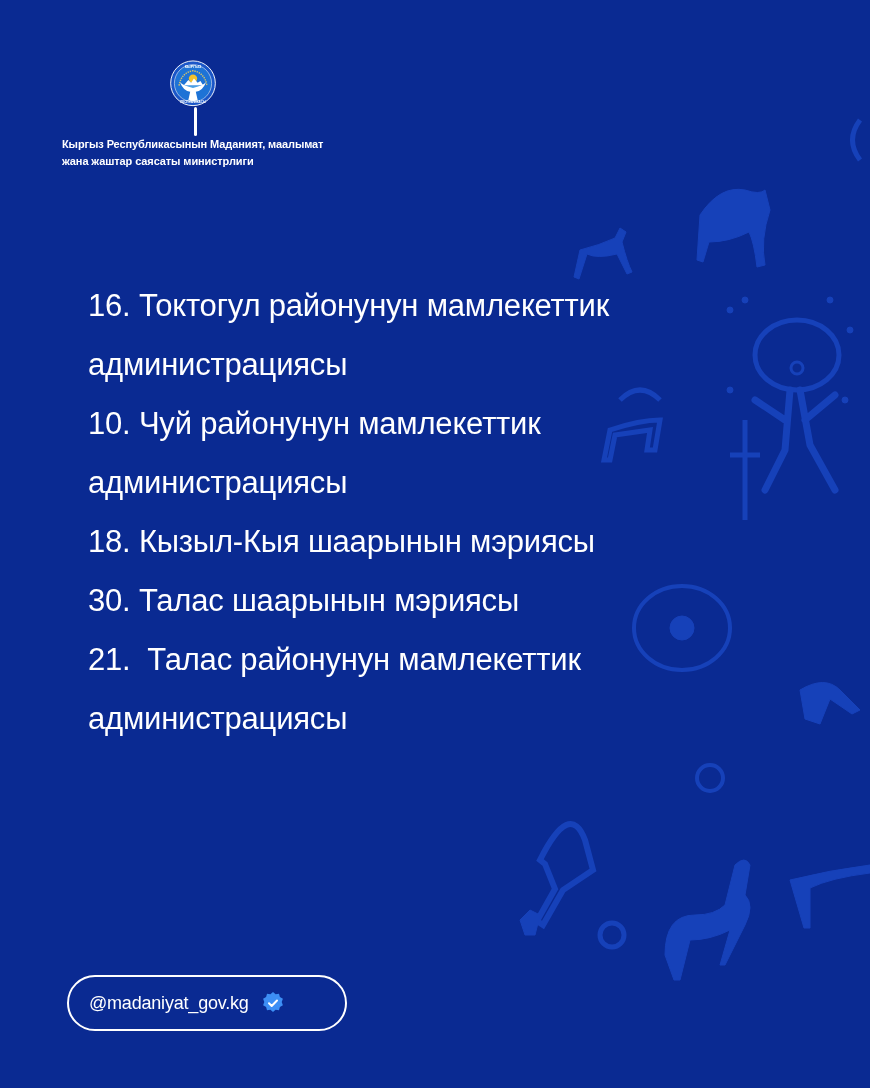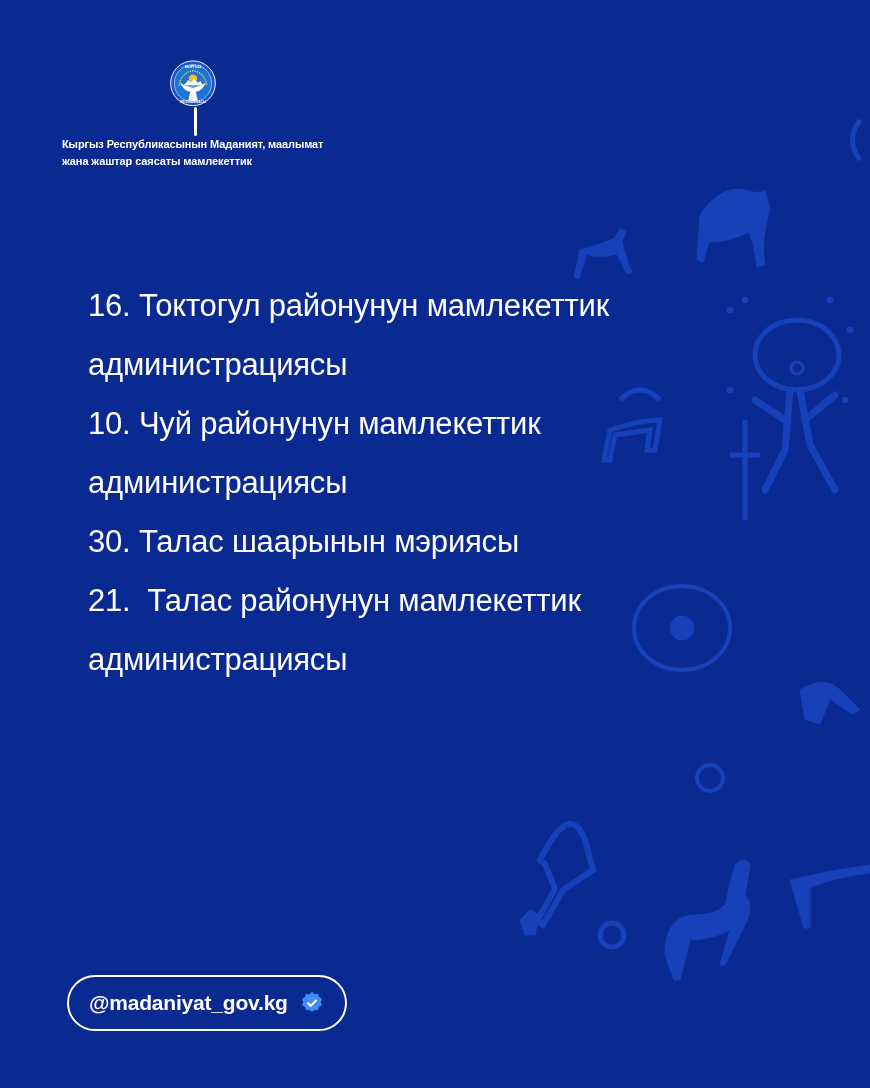--- a/index.html
+++ b/index.html
@@ -14,21 +14,21 @@
   .emblem { width:98px; height:98px; }
   .divider { width:3px; height:62px; background:#ffffff; margin-left:28px; margin-right:22px; border-radius:2px; }
   .ministry { font-size:11px; font-weight:bold; line-height:17px; letter-spacing:-0.1px; }
   .list { position:absolute; left:88px; top:276px; width:700px; }
   .list-line { font-size:31px; line-height:59px; white-space:pre; letter-spacing:-0.2px; }
   .handle {
     position:absolute; left:67px; top:975px; width:280px; height:56px;
     border:2.5px solid #ffffff; border-radius:30px; box-sizing:border-box;
     display:flex; align-items:center; padding-left:20px;
   }
-  .handle-text { font-size:21px; font-weight:bold; letter-spacing:-0.2px; }
+  .handle-text { font-size:18px; font-weight:normal; letter-spacing:-0.2px; }
   .verified { margin-left:12px; width:24px; height:24px; }
 </style>
 </head>
 <body>
 
 <svg class="bg-deco" viewBox="0 0 870 1088">
   <g fill="#1b49c6" stroke="#1b49c6" opacity="0.75">
 
     <path d="M700 215 q20 -30 45 -25 q15 5 20 0 l5 20 q-10 30 -5 55 l-8 2 q-3 -25 -8 -35 q-20 10 -40 10 l-6 20 -6 -2 z"></path>
 
@@ -73,29 +73,30 @@
     <circle cx="50" cy="40" r="9" fill="#f4c22b"></circle>
     <path d="M30 55 l10 -12 6 6 6 -9 8 9 6 -4 6 10 z" fill="#ffffff"></path>
     <rect x="30" y="55" width="40" height="6" fill="#4aa0e6"></rect>
     <path d="M50 60 q-20 -4 -28 -12 q8 20 22 20 l-4 18 q10 4 20 0 l-4 -18 q14 0 22 -20 q-8 8 -28 12 z" fill="#ffffff"></path>
     <text x="50" y="17" font-size="8" text-anchor="middle" fill="#ffffff" font-family="Liberation Sans, sans-serif" font-weight="bold">КЫРГЫЗ</text>
     <text x="50" y="93" font-size="6.5" text-anchor="middle" fill="#ffffff" font-family="Liberation Sans, sans-serif" font-weight="bold">РЕСПУБЛИКАСЫ</text>
   </svg>
   <div class="divider"></div>
   <div class="ministry">
     <div>Кыргыз Республикасынын Маданият, маалымат</div>
-    <div>жана жаштар саясаты мамлекеттик</div>
+    <div>жана жаштар саясаты министрлиги</div>
   </div>
 </div>
 
 <div class="list">
   <div class="list-line">16. Токтогул районунун мамлекеттик</div>
   <div class="list-line">администрациясы</div>
   <div class="list-line">10. Чуй районунун мамлекеттик</div>
   <div class="list-line">администрациясы</div>
+  <div class="list-line">18. Кызыл-Кыя шаарынын мэриясы</div>
   <div class="list-line">30. Талас шаарынын мэриясы</div>
   <div class="list-line">21.  Талас районунун мамлекеттик</div>
   <div class="list-line">администрациясы</div>
 </div>
 
 <div class="handle">
   <span class="handle-text">@madaniyat_gov.kg</span>
   <svg class="verified" viewBox="0 0 24 24">
     <path d="M12 1 l2.6 2.2 3.4 -0.4 0.9 3.3 3 1.7 -1.2 3.2 1.2 3.2 -3 1.7 -0.9 3.3 -3.4 -0.4 -2.6 2.2 -2.6 -2.2 -3.4 0.4 -0.9 -3.3 -3 -1.7 1.2 -3.2 -1.2 -3.2 3 -1.7 0.9 -3.3 3.4 0.4 z" fill="#3d8ff5"></path>
     <path d="M8 12.3 l2.7 2.7 5.3 -5.5" fill="none" stroke="#ffffff" stroke-width="2" stroke-linecap="round" stroke-linejoin="round"></path>

